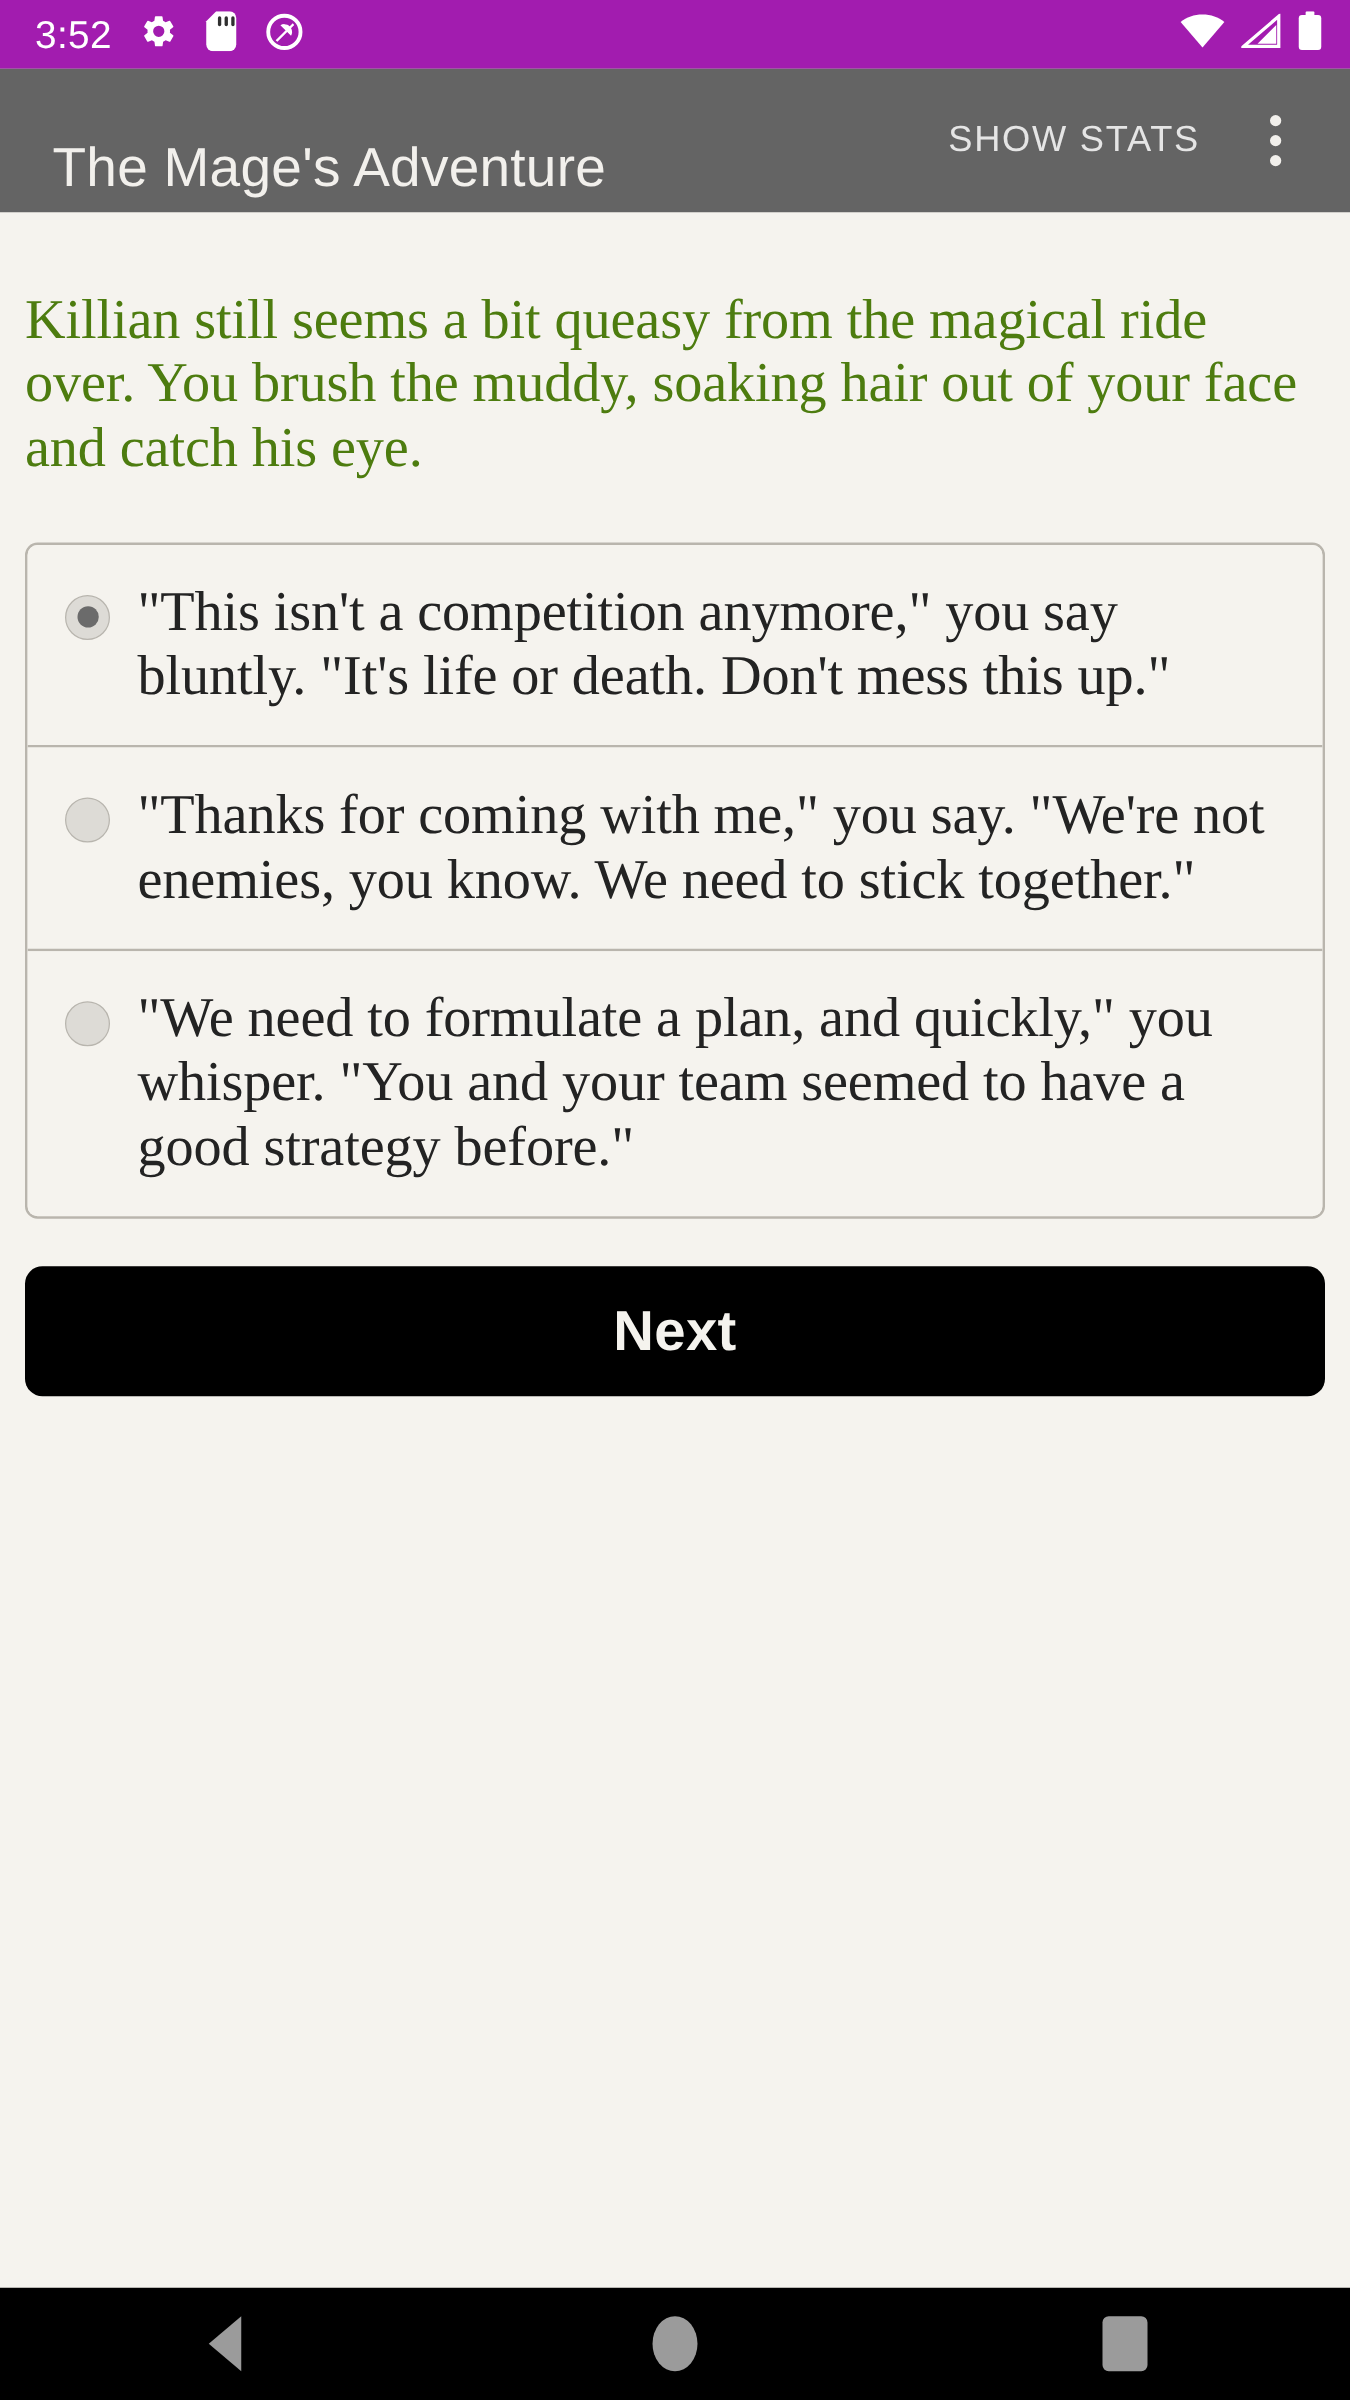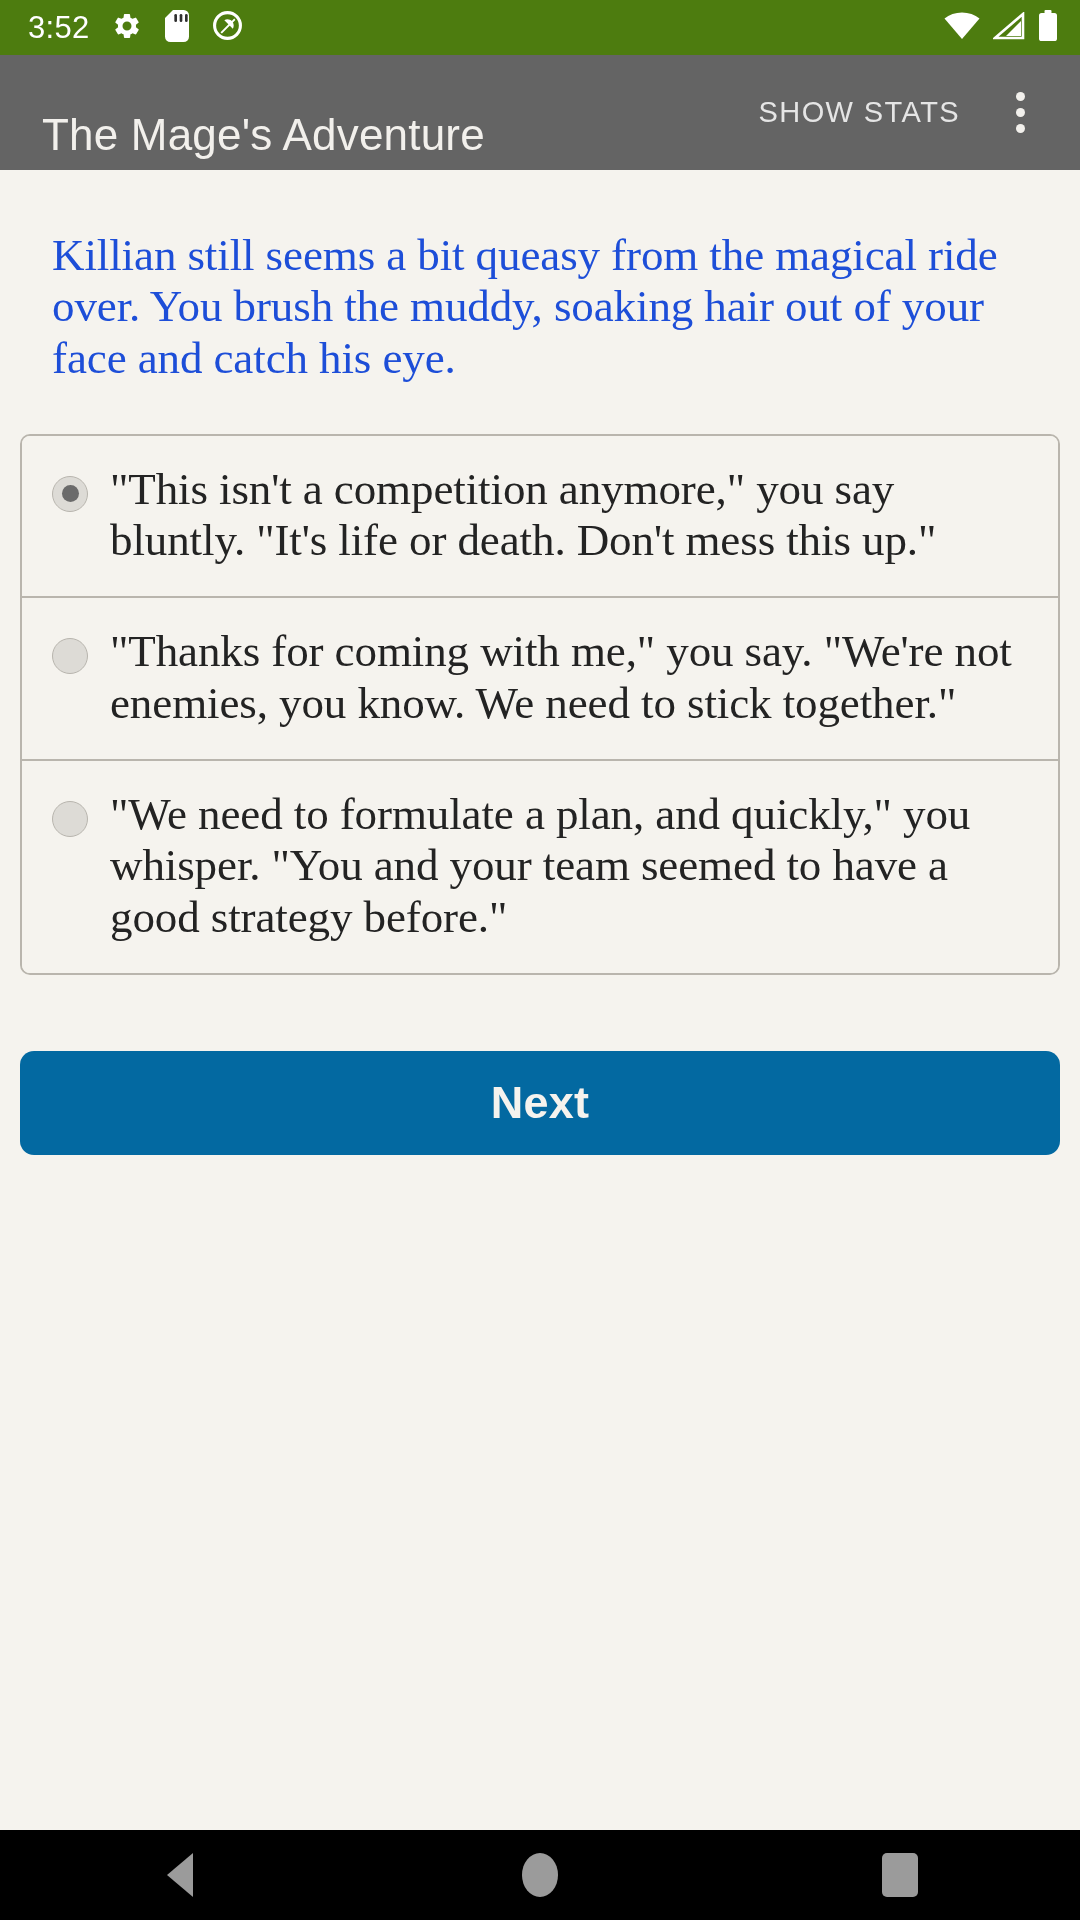--- a/index.html
+++ b/index.html
@@ -17,21 +17,21 @@
     height: 1920px;
     background: #f5f3ee;
     overflow: hidden;
     display: flex;
     flex-direction: column;
   }
 
   
   .status-bar {
     height: 55px;
-    background: #4d7c0f;
+    background: #a21caf;
     display: flex;
     align-items: center;
     padding: 0 22px 0 28px;
     flex: 0 0 auto;
   }
   .status-left {
     display: flex;
     align-items: center;
     gap: 22px;
   }
@@ -99,27 +99,26 @@
   
   .content {
     flex: 1 1 auto;
     background: #f5f3ee;
     padding: 0 20px;
     position: relative;
     overflow: hidden;
   }
 
   .narrative {
-    color: #1d4ed8;
+    color: #4d7c0f;
     font-family: "Liberation Serif", serif;
     font-size: 45px;
     line-height: 1.14;
     padding: 60px 0 0 0;
     letter-spacing: -0.1px;
-    margin-left: 32px;
   }
 
   .options {
     margin-top: 50px;
     border: 2px solid #b9b5ad;
     border-radius: 10px;
     overflow: hidden;
     background: #f5f3ee;
   }
   .option {
@@ -155,26 +154,26 @@
   .option-text {
     color: #232323;
     font-family: "Liberation Serif", serif;
     font-size: 45px;
     line-height: 1.14;
     letter-spacing: -0.1px;
     flex: 1 1 auto;
   }
 
   .next-btn {
-    margin-top: 76px;
+    margin-top: 38px;
     width: 100%;
     height: 104px;
     border: none;
     border-radius: 14px;
-    background: #0369a1;
+    background: #000000;
     color: #f5f3ee;
     font-family: "Liberation Sans", sans-serif;
     font-size: 45px;
     font-weight: 700;
     letter-spacing: 0.3px;
     display: flex;
     align-items: center;
     justify-content: center;
   }
 

